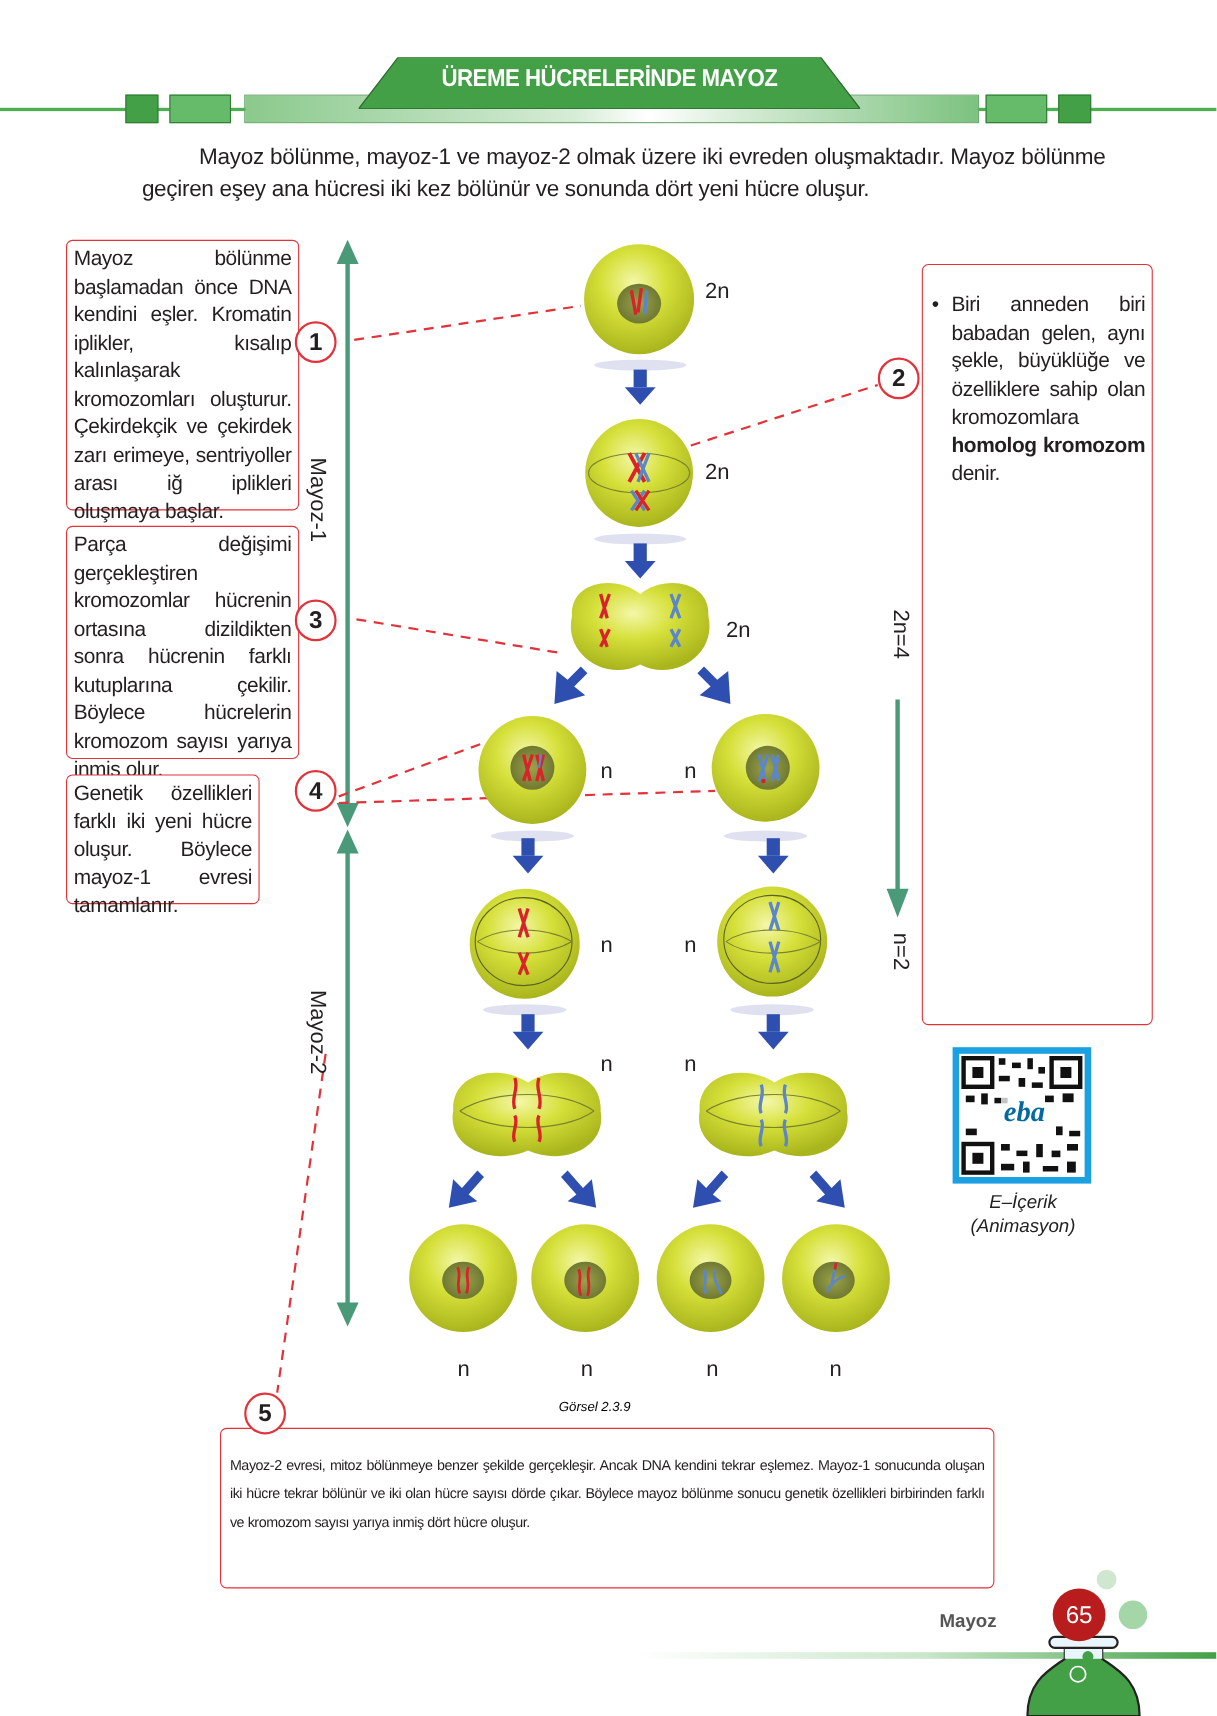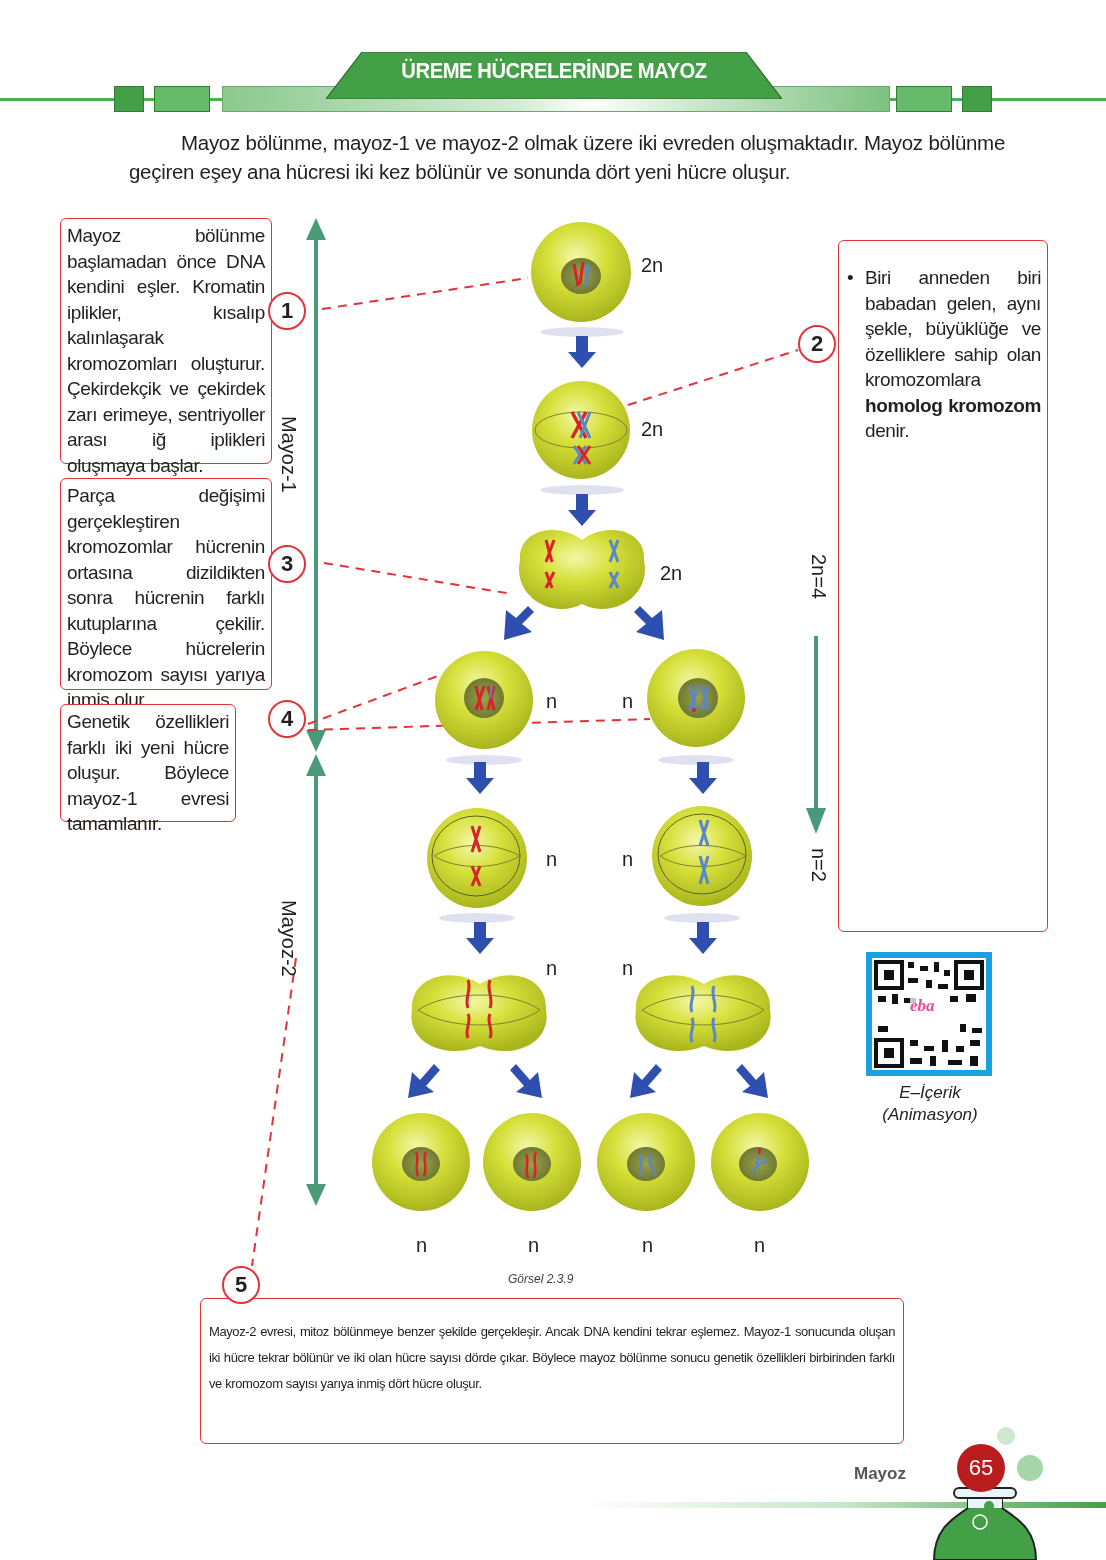--- a/index.html
+++ b/index.html
@@ -29,21 +29,21 @@
   .box li::before { content: "•"; position: absolute; left: 2px; top: 0; }
   .box b { font-weight: bold; margin-top: 42px; }
 
   .num { position: absolute; width: 38px; height: 38px; border: 2px solid #e2323a; border-radius: 50%;
     background: #fff; text-align: center; line-height: 34px; font-weight: bold; font-size: 22px; color: #231f20; }
 
   .vlabel { position: absolute; font-size: 20px; transform: rotate(90deg); transform-origin: left top; white-space: nowrap; }
 
   .nlabel { position: absolute; font-size: 20px; }
 
-  .cap { position: absolute; font-style: italic; font-size: 12px; color: #404040; }
+  .cap { position: absolute; font-style: italic; font-size: 12px; color: #000000; }
   .eicerik { position: absolute; left: 852px; top: 1082px; width: 156px; text-align: center; font-style: italic; font-size: 17px; line-height: 22px; color: #222; }
 
   .footer-word { position: absolute; left: 854px; top: 1464px; font-weight: bold; font-size: 17px; color: #555; }
   .pagenum { position: absolute; left: 957px; top: 1444px; width: 48px; height: 48px; border-radius: 50%; background: #b91c1c;
     color: #fff; font-size: 22px; text-align: center; line-height: 48px; }
 </style>
 </head>
 <body>
 
 <div class="hdr-line"></div>
@@ -321,20 +321,20 @@
     <li><span>Biri anneden biri babadan gelen, aynı şekle, büyüklüğe ve özelliklere sahip olan kromozomlara </span><b>homolog kromozom</b><span> denir.</span></li>
   </ul>
 </div>
 <div class="num" style="left:798px;top:325px;">2</div>
 
 <div class="box" style="left:200px;top:1298px;width:704px;height:146px;padding:20px 8px 8px 8px;font-size:13px;line-height:26px;">
   <p>Mayoz-2 evresi, mitoz bölünmeye benzer şekilde gerçekleşir. Ancak DNA kendini tekrar eşlemez. Mayoz-1 sonucunda oluşan iki hücre tekrar bölünür ve iki olan hücre sayısı dörde çıkar. Böylece mayoz bölünme sonucu genetik özellikleri birbirinden farklı ve kromozom sayısı yarıya inmiş dört hücre oluşur.</p>
 </div>
 <div class="num" style="left:222px;top:1266px;">5</div>
 
-<div class="abs" style="left:910px;top:996px;width:40px;text-align:left;font-family:'Liberation Serif',serif;font-style:italic;font-weight:bold;font-size:17px;color:#ec4899;background:rgba(255,255,255,0.75);">eba</div>
+<div class="abs" style="left:910px;top:996px;width:40px;text-align:right;font-family:'Liberation Serif',serif;font-style:italic;font-weight:bold;font-size:26px;color:#0369a1;background:rgba(255,255,255,0.75);">eba</div>
 <div class="eicerik">
   <div>E–İçerik</div>
   <div>(Animasyon)</div>
 </div>
 
 <div class="footer-word">Mayoz</div>
 <div class="pagenum">65</div>
 
 </body></html>

